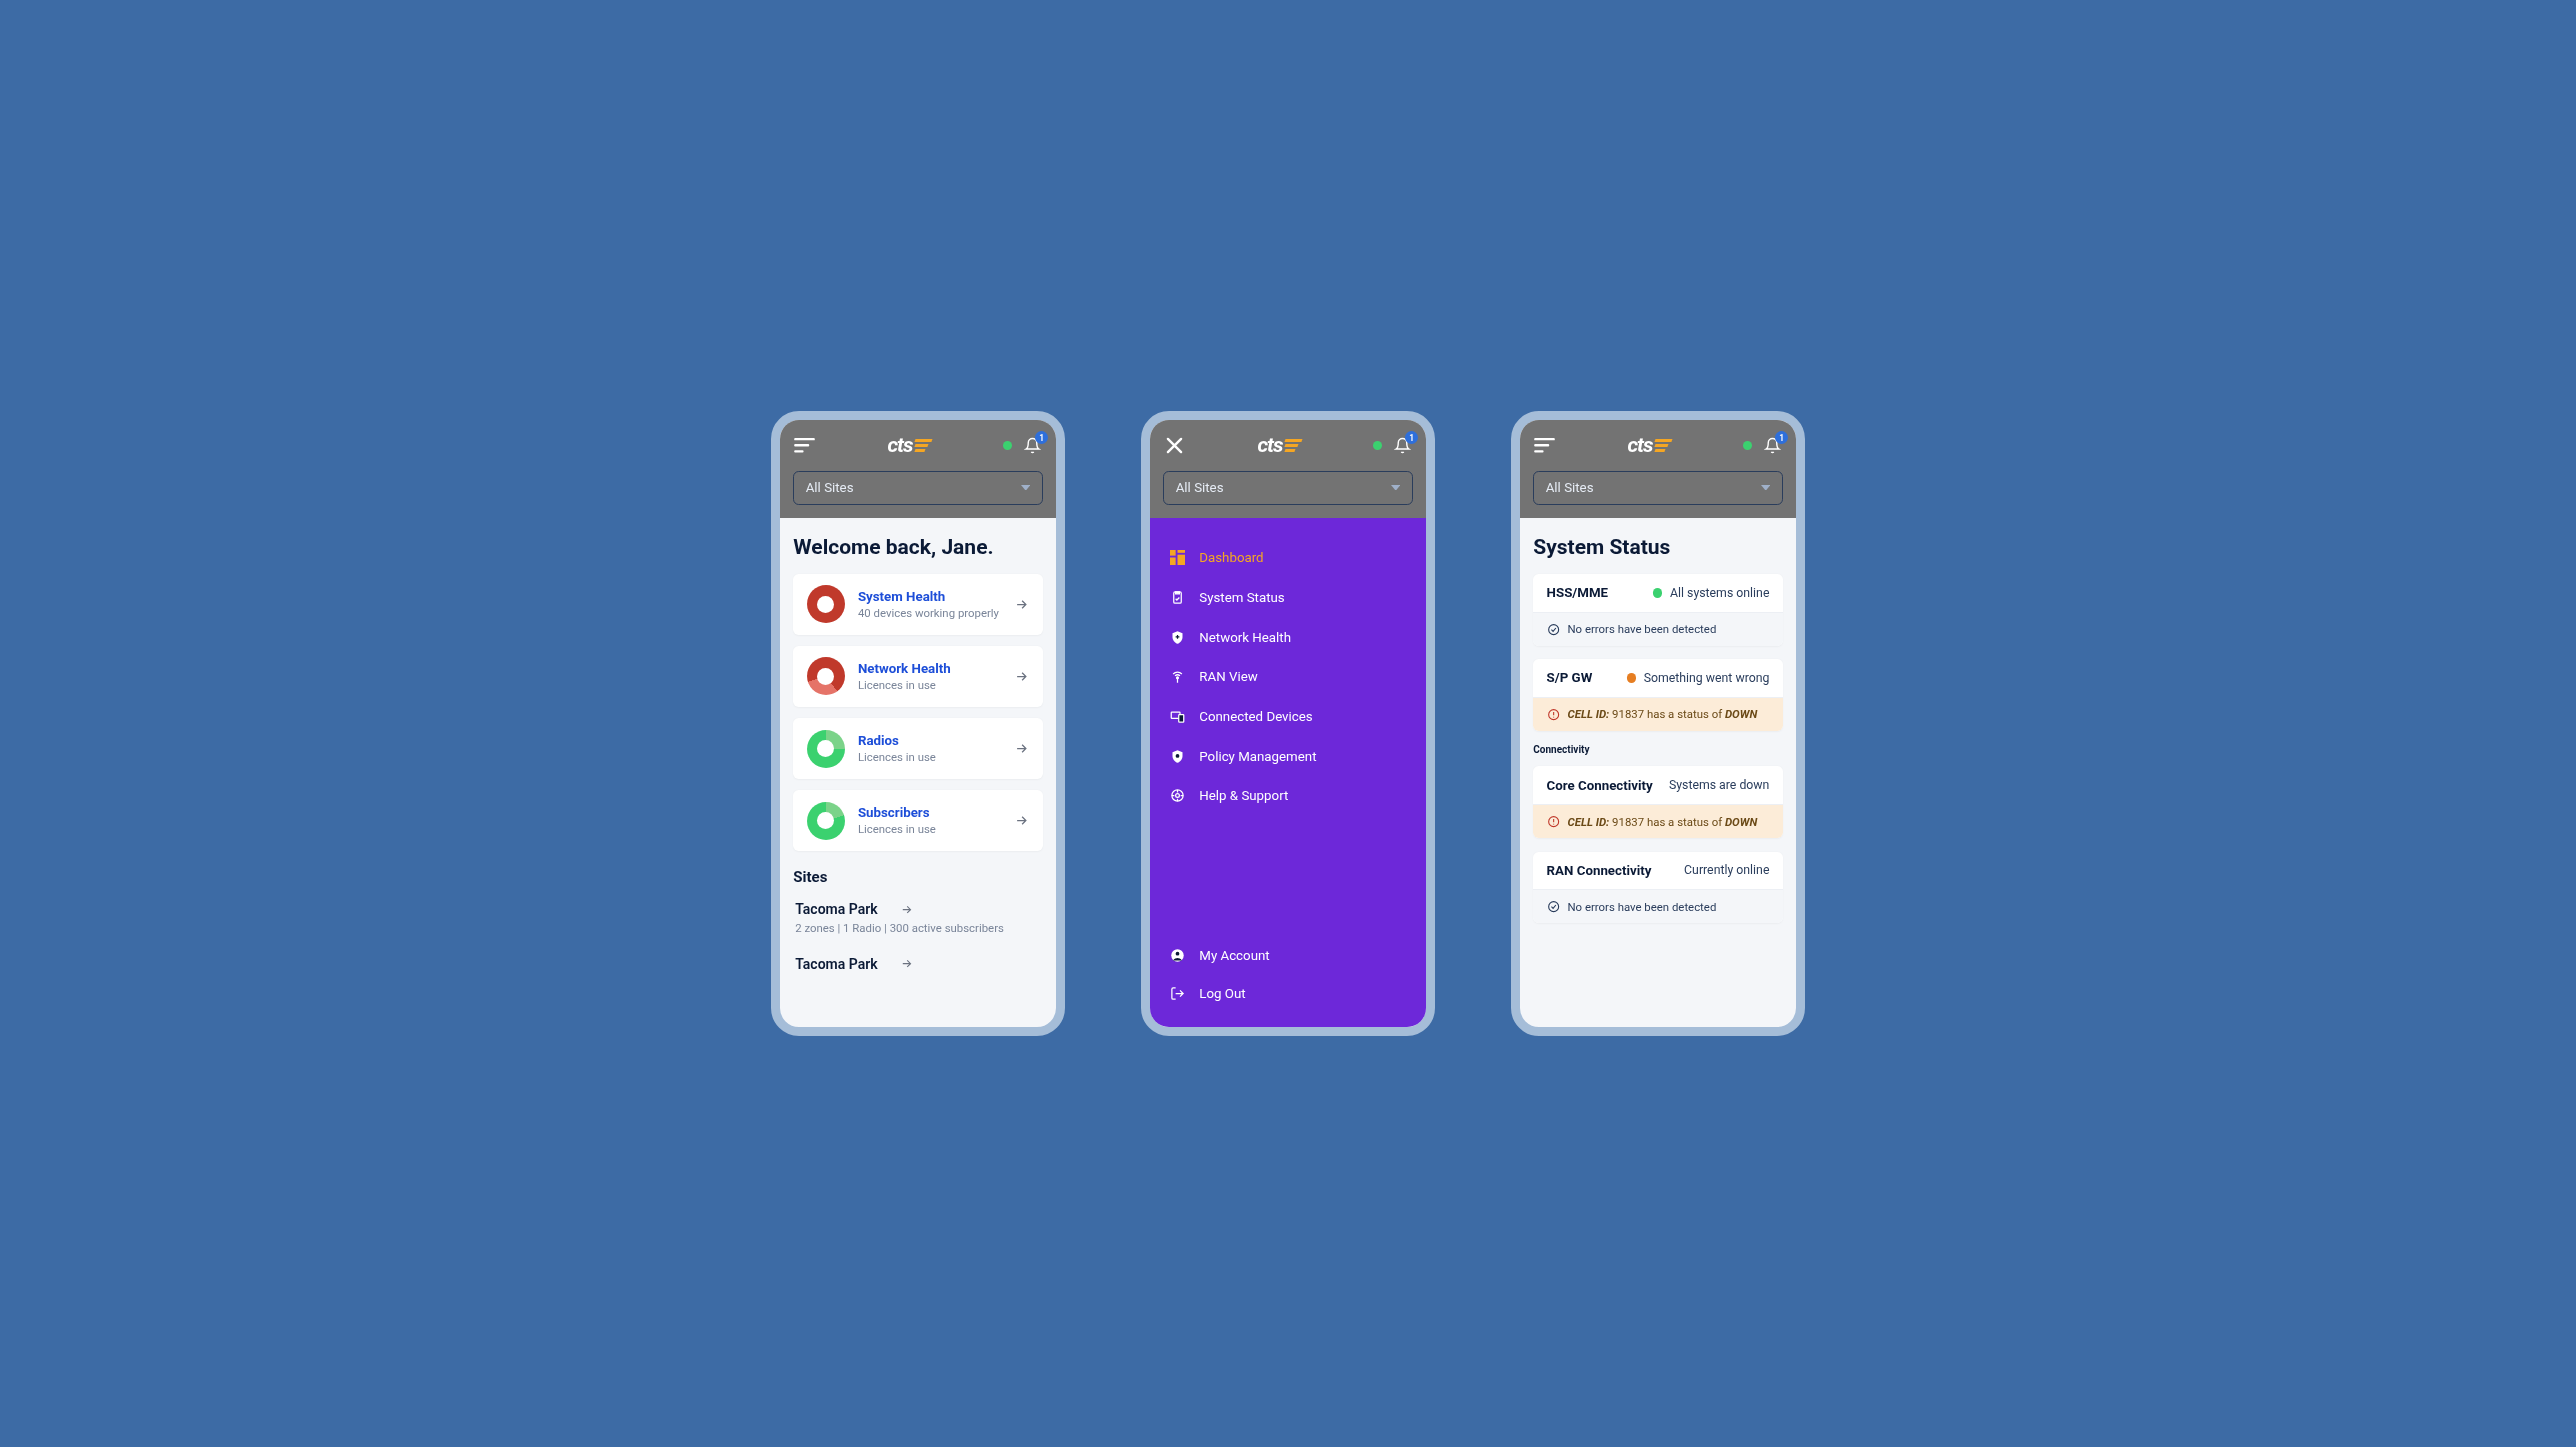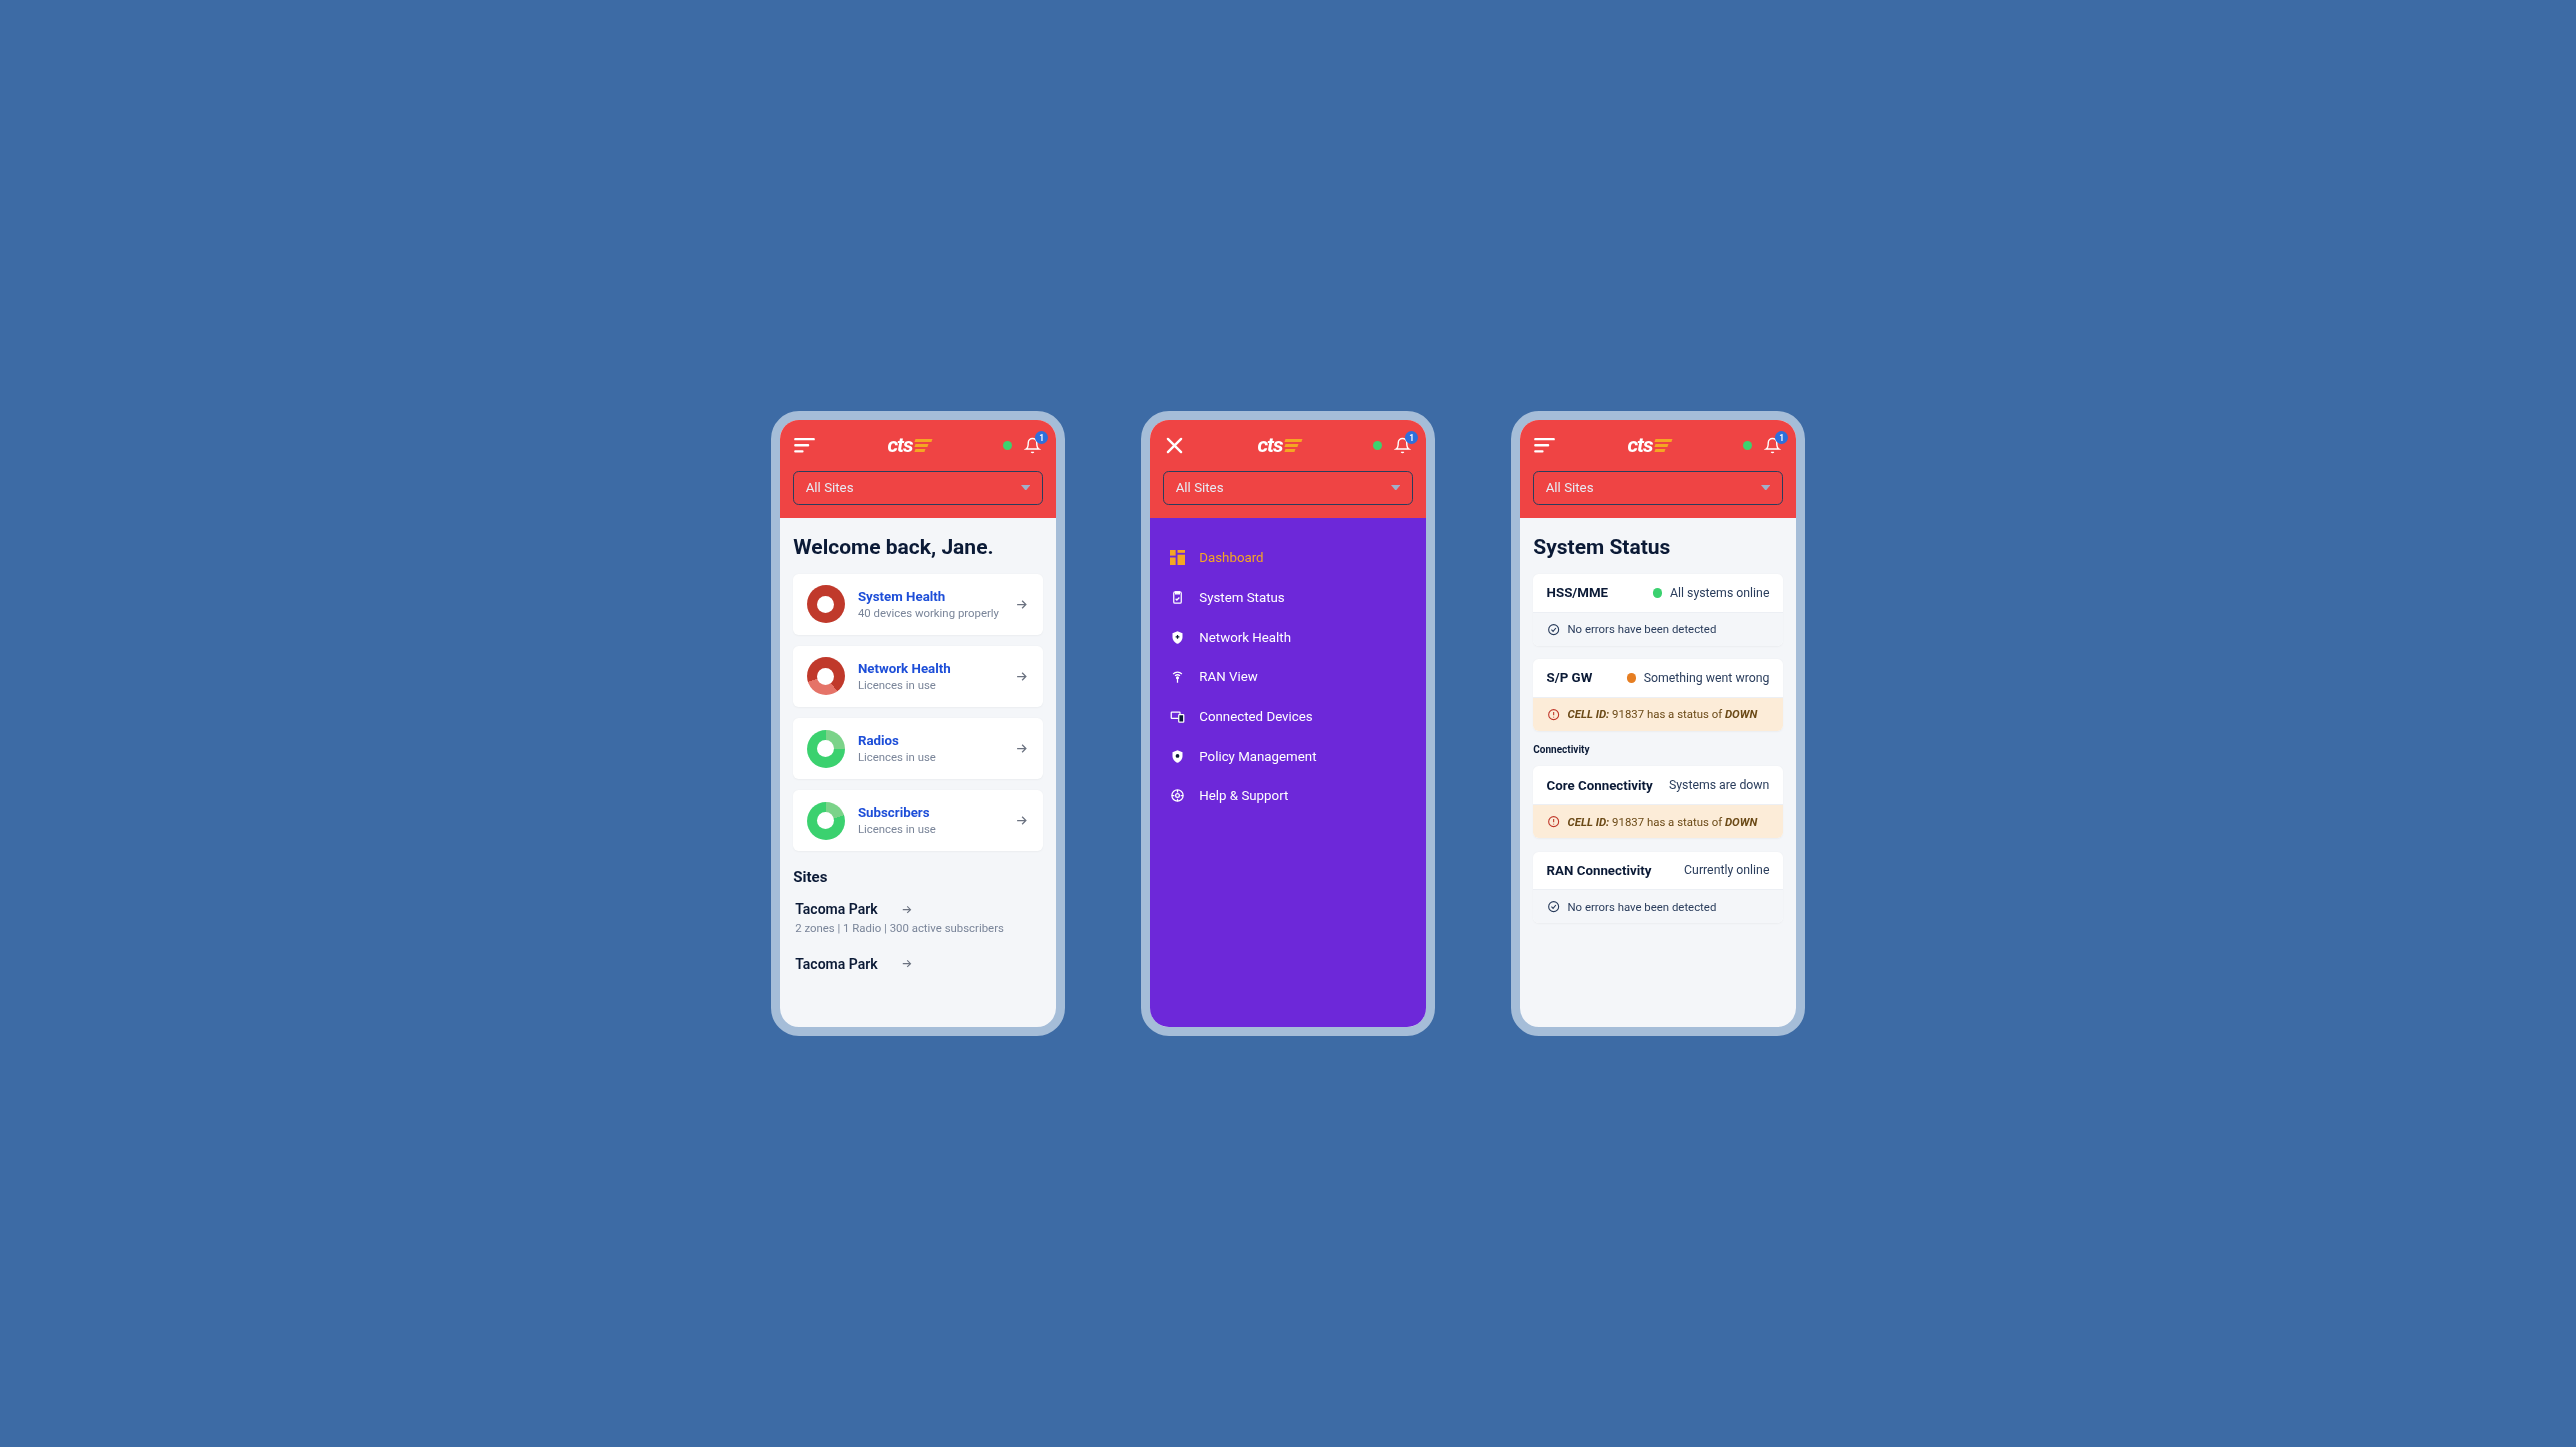--- a/index.html
+++ b/index.html
@@ -19,21 +19,21 @@
     height: 625px;
     background: #f4f6f9;
     border-radius: 28px;
     border: 9.5px solid #a5bdd8;
     overflow: hidden;
     display: flex;
     flex-direction: column;
     position: relative;
   }
   .header {
-    background: #ef4444;
+    background: #737373;
     padding: 13.3px 13.3px 13.3px 13.3px;
     flex-shrink: 0;
   }
   .header-top {
     display: flex;
     align-items: center;
     justify-content: space-between;
     margin-bottom: 13.3px;
   }
   .menu-icon-wrap, .close-icon-wrap {
@@ -416,20 +416,40 @@
           <svg width="15" height="15" viewBox="0 0 24 24" fill="none" stroke="#fff" stroke-width="2">
               <circle cx="12" cy="12" r="9"></circle>
               <circle cx="12" cy="12" r="3"></circle>
               <path d="M12 3v4M12 17v4M3 12h4M17 12h4"></path>
             </svg>
         </span>
         <span>Help &amp; Support</span>
       </div>
     </div>
 
+    <div class="nav-bottom">
+      <div class="nav-item">
+        <span class="nav-icon">
+          <svg width="15" height="15" viewBox="0 0 24 24" fill="#fff">
+              <circle cx="12" cy="12" r="10"></circle>
+              <circle cx="12" cy="9" r="3" fill="#0b1a36"></circle>
+              <path d="M5 20c1.5-3 5-4 7-4s5.5 1 7 4" fill="#0b1a36"></path>
+            </svg>
+        </span>
+        <span>My Account</span>
+      </div>
+      <div class="nav-item">
+        <span class="nav-icon">
+          <svg width="15" height="15" viewBox="0 0 24 24" fill="none" stroke="#fff" stroke-width="2">
+              <path d="M9 21H5a2 2 0 01-2-2V5a2 2 0 012-2h4M16 17l5-5-5-5M21 12H9"></path>
+            </svg>
+        </span>
+        <span>Log Out</span>
+      </div>
+    </div>
   </div>
 </div>
 
 <div class="phone">
   <div class="header">
     <div class="header-top">
       <div class="menu-icon-wrap">
         <svg width="21" height="15" viewBox="0 0 22 16">
           <rect width="22" height="2.5" rx="1" fill="#fff"></rect>
             <rect y="6.5" width="16" height="2.5" rx="1" fill="#fff"></rect>

